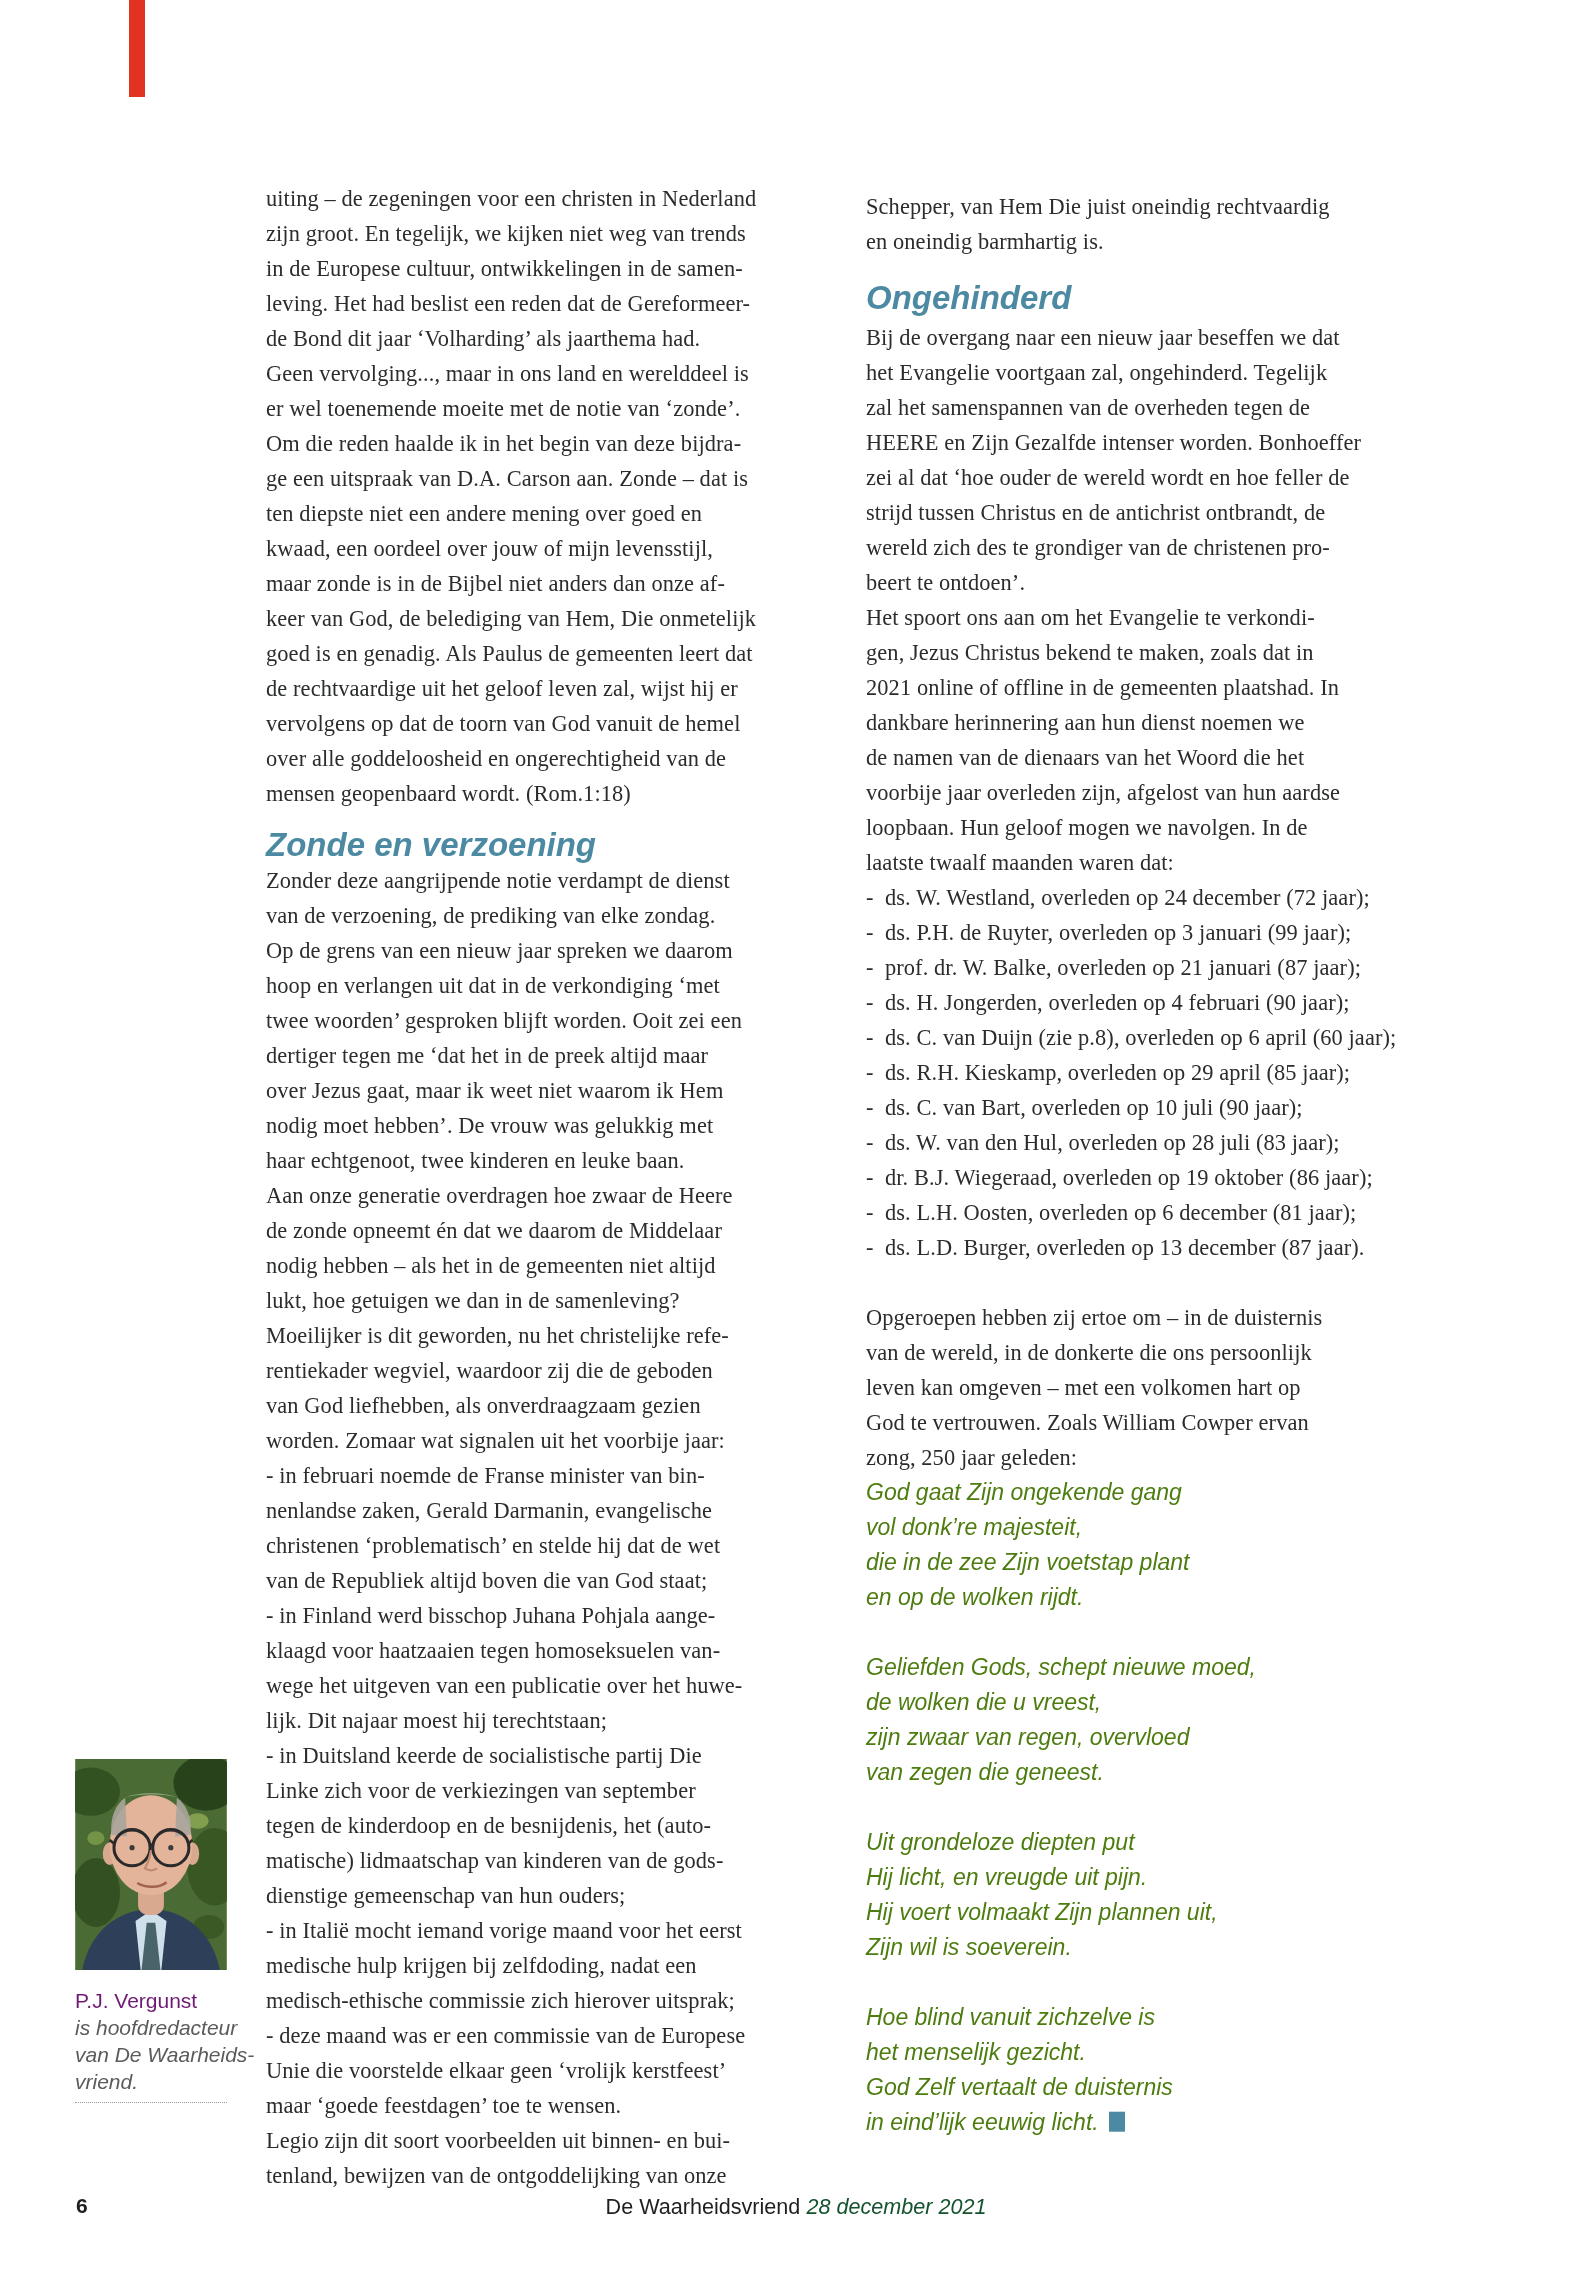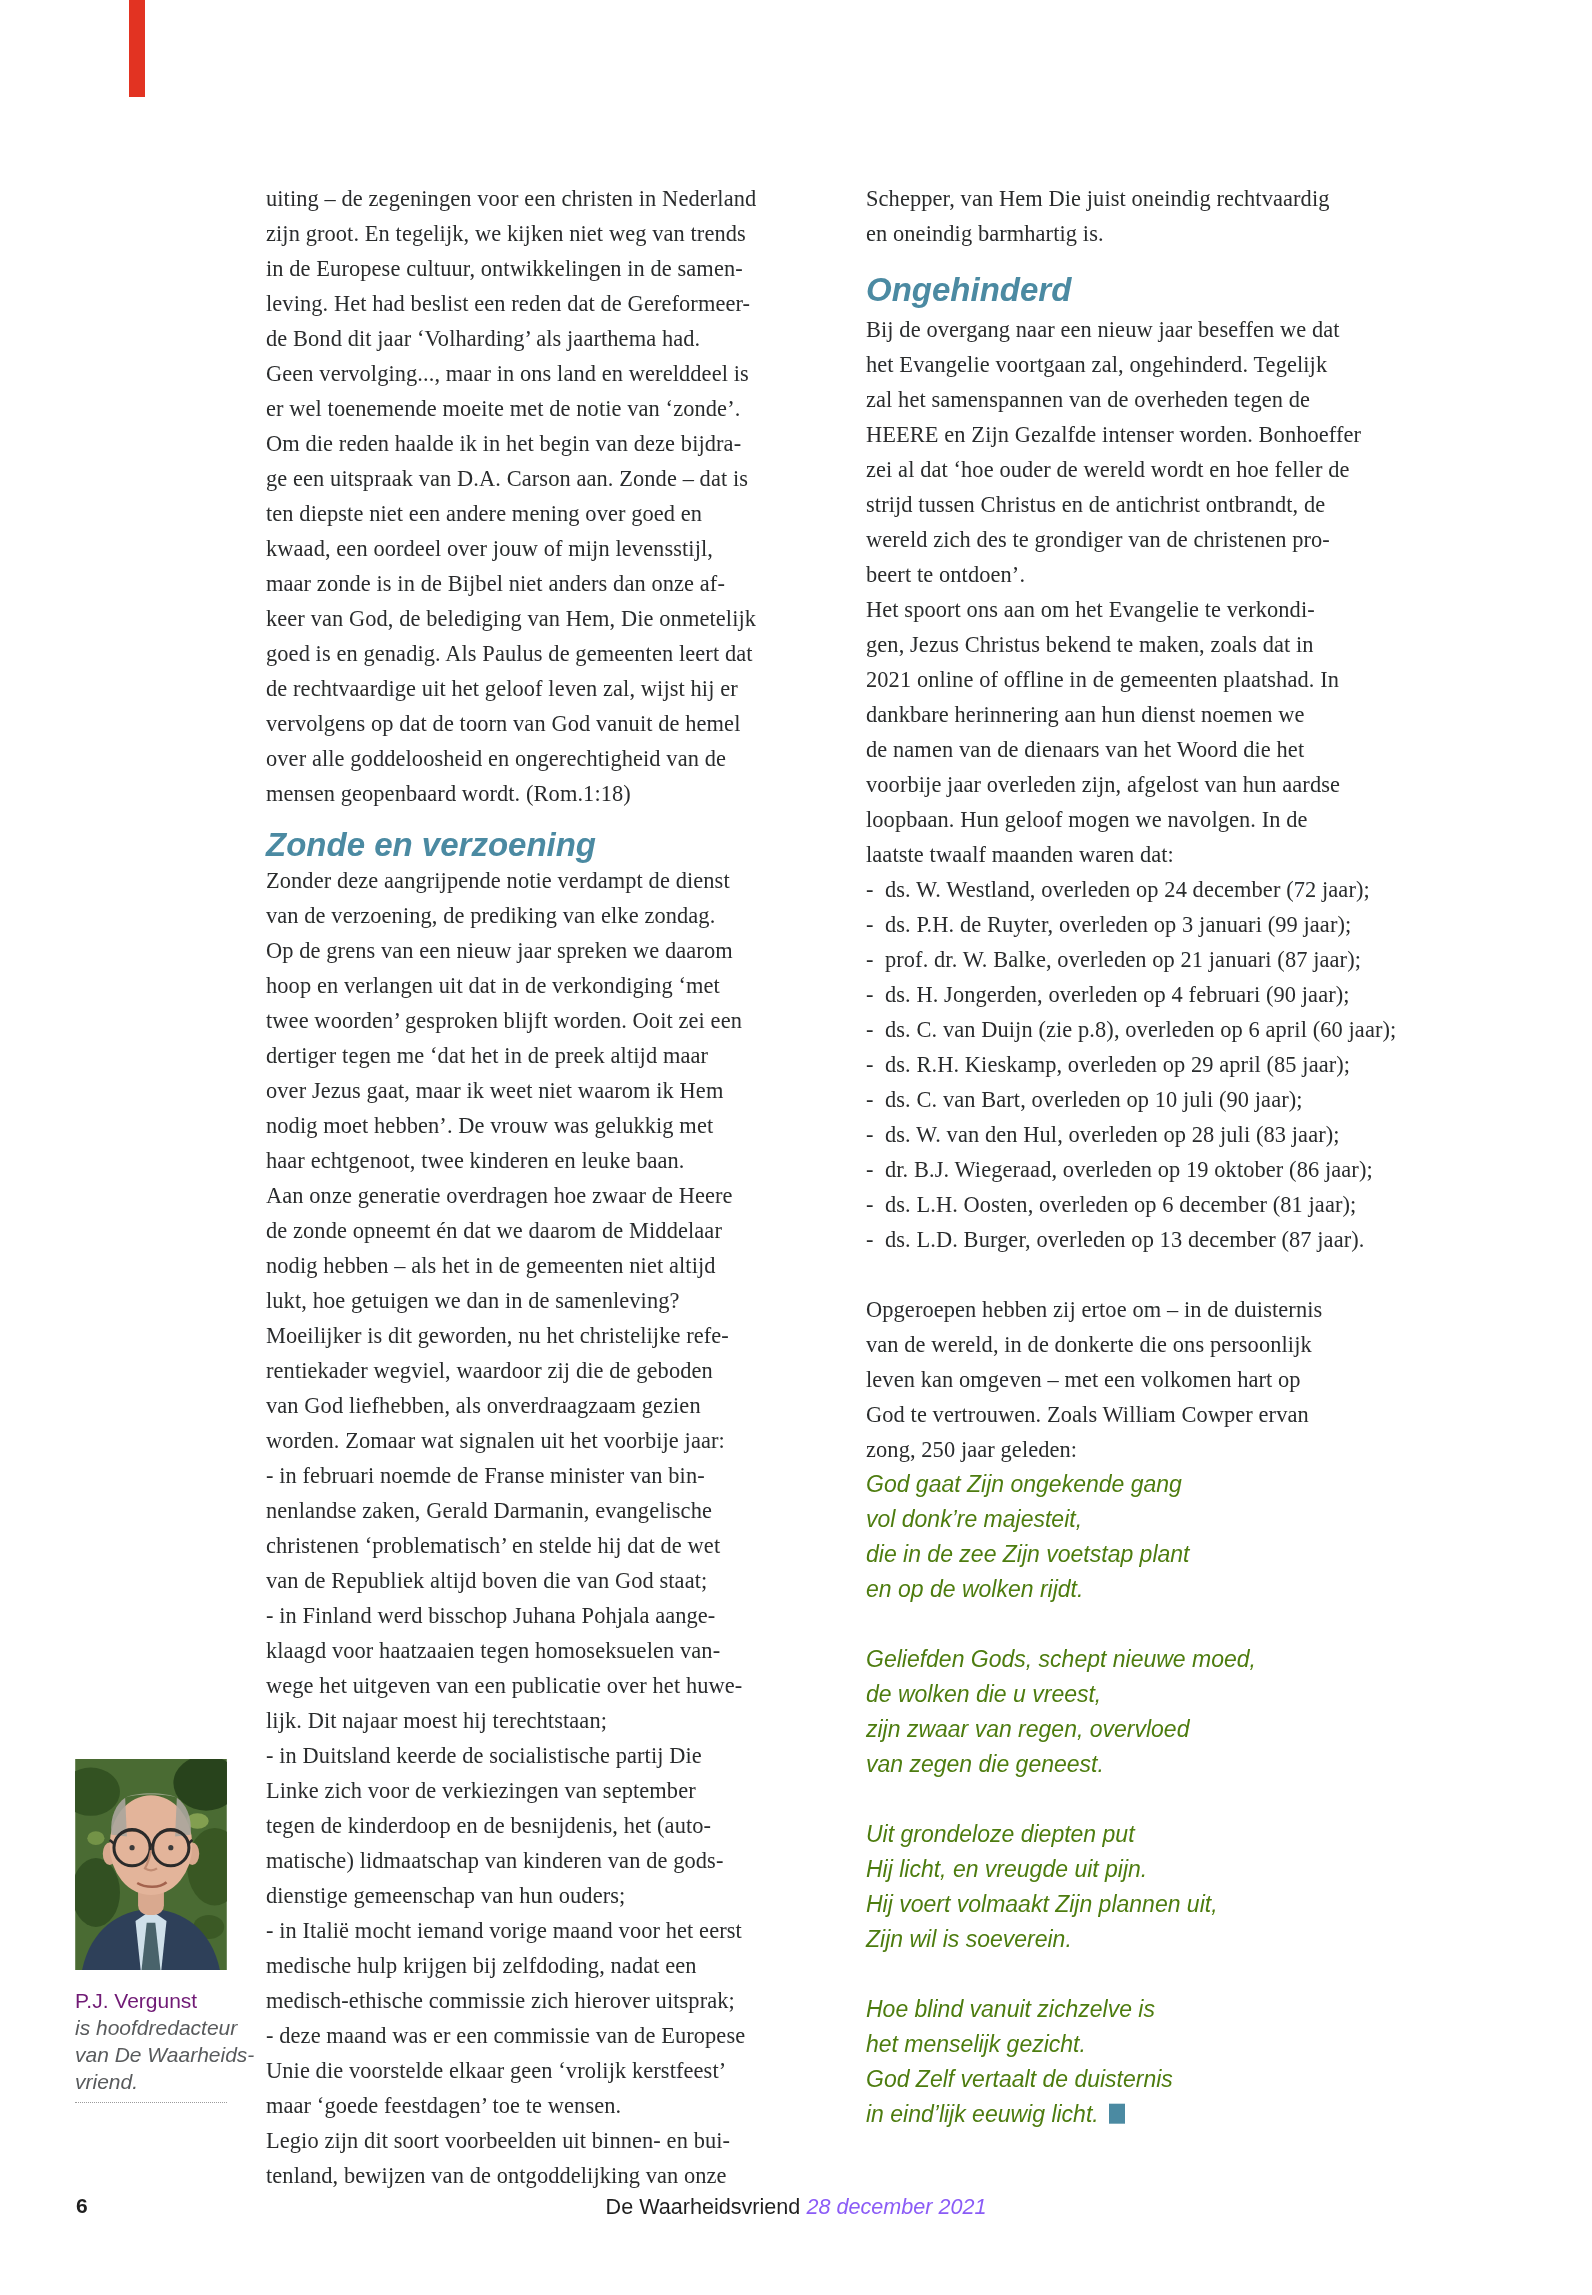--- a/index.html
+++ b/index.html
@@ -3,21 +3,21 @@
 <meta charset="utf-8">
 <style>
   html,body{margin:0;padding:0;}
   body{
     width:1592px;height:2295px;position:relative;background:#ffffff;
     font-family:"Liberation Serif", serif;color:#2a2c2d;overflow:hidden;
   }
   .red-bar{position:absolute;left:129px;top:0;width:15.5px;height:97px;background:#e23322;}
   .col{position:absolute;top:181px;}
   .col1{left:266px;width:587px;}
-  .col2{left:866px;width:604px;}
+  .col2{left:866px;width:604px;margin-top:8px;}
   .body-text{font-size:22.4px;line-height:35px;white-space:pre;letter-spacing:0.1px;}
   .section-heading{
     font-family:"Liberation Sans", sans-serif;font-style:italic;font-weight:bold;
     font-size:33px;line-height:35px;color:#4b8aa2;margin:15.5px 0 1.7px 0;white-space:pre;
   }
   .deceased-list{margin:0;padding:0;list-style:none;}
   .deceased-list li{font-size:22.4px;line-height:35px;white-space:pre;letter-spacing:0.1px;}
   .para3{margin-top:35px;}
   .stanza{
     font-family:"Liberation Sans", sans-serif;font-style:italic;font-size:23px;
@@ -27,21 +27,21 @@
   .end-mark{display:inline-block;width:16.4px;height:20px;background:#4b8aa2;margin-left:10.4px;transform:translateY(1.7px);}
   .portrait{position:absolute;left:75px;top:1759px;width:152px;height:211px;}
   .portrait svg{display:block;width:152px;height:211px;}
   .caption{position:absolute;left:75px;top:1987px;width:181px;font-family:"Liberation Sans", sans-serif;}
   .caption-name{font-weight:normal;font-size:21px;color:#701a75;line-height:27px;}
   .caption-bio{font-style:italic;font-size:21px;color:#595b5d;line-height:27px;white-space:pre;}
   .caption-rule{position:absolute;left:75px;top:2102px;width:152px;border-top:1.7px dotted #9b9b9b;}
   .footer-number{position:absolute;left:76px;top:2194px;font-family:"Liberation Sans", sans-serif;font-weight:bold;font-size:21px;color:#1f1f1f;}
   .footer-center{position:absolute;left:0;top:2194px;width:1592px;text-align:center;font-family:"Liberation Sans", sans-serif;font-size:21.6px;color:#1f1f1f;}
   .footer-magazine{font-weight:normal;}
-  .footer-date{font-style:italic;font-weight:normal;color:#8b5cf6;margin-left:6px;}
+  .footer-date{font-style:italic;font-weight:normal;color:#14532d;margin-left:6px;}
 </style>
 </head>
 <body>
 
 <div class="red-bar"></div>
 
 <div class="col col1">
   <div class="body-text">uiting – de zegeningen voor een christen in Nederland
 zijn groot. En tegelijk, we kijken niet weg van trends
 in de Europese cultuur, ontwikkelingen in de samen-

